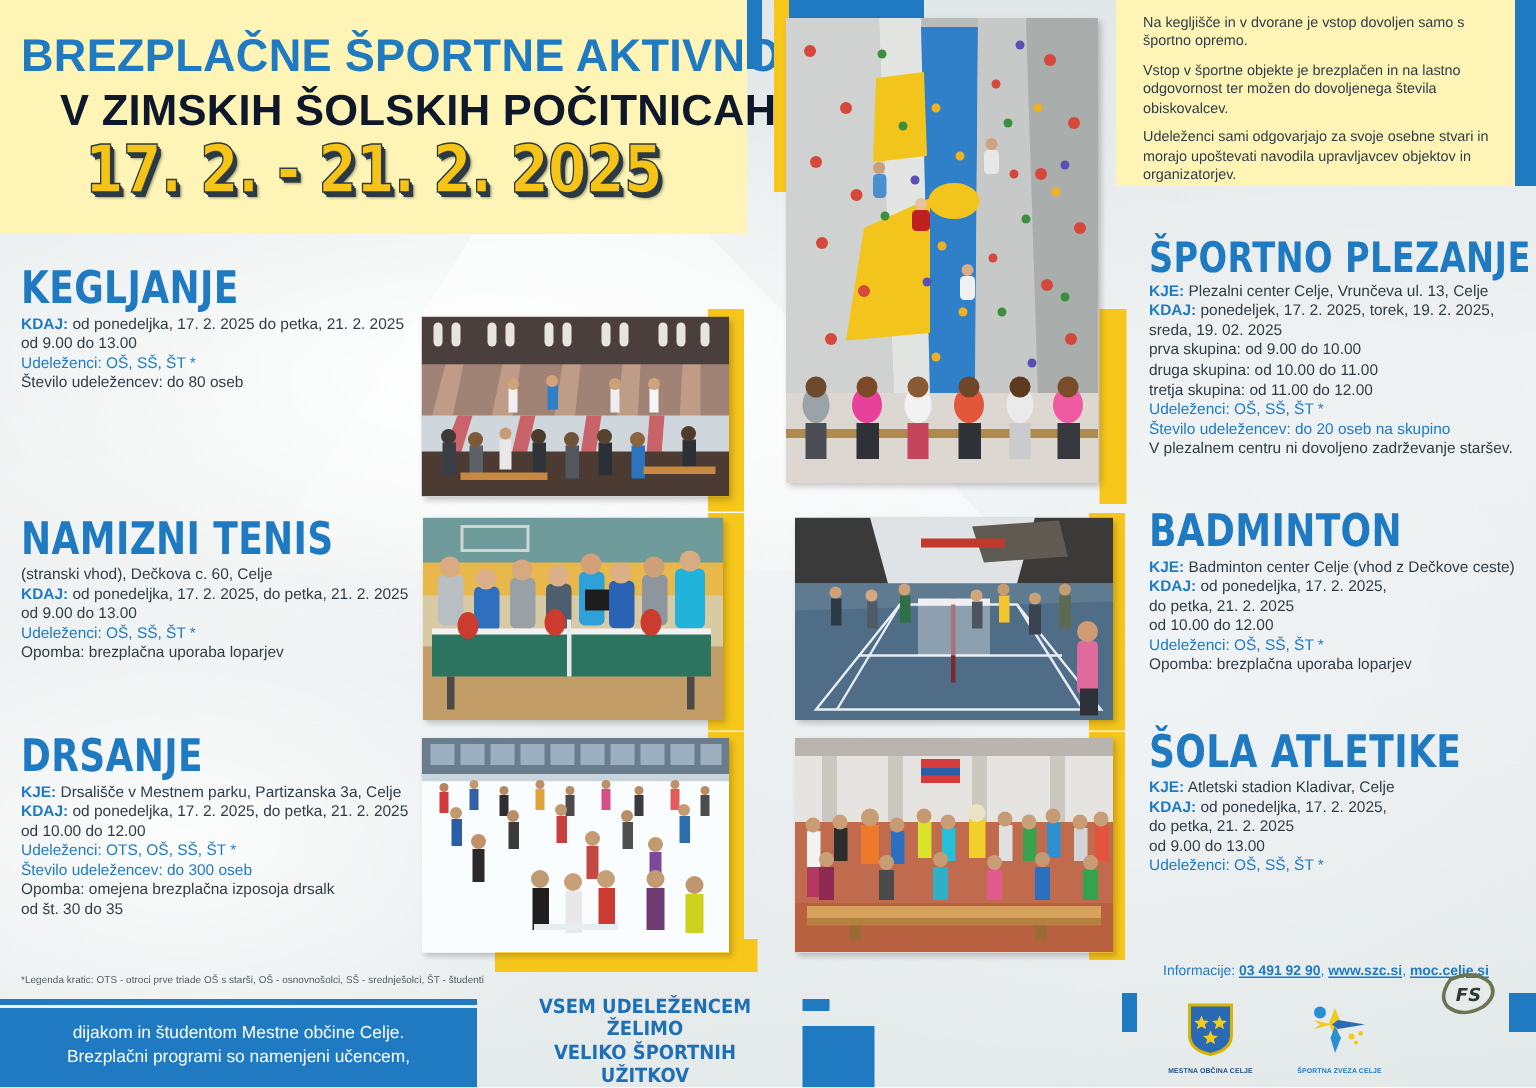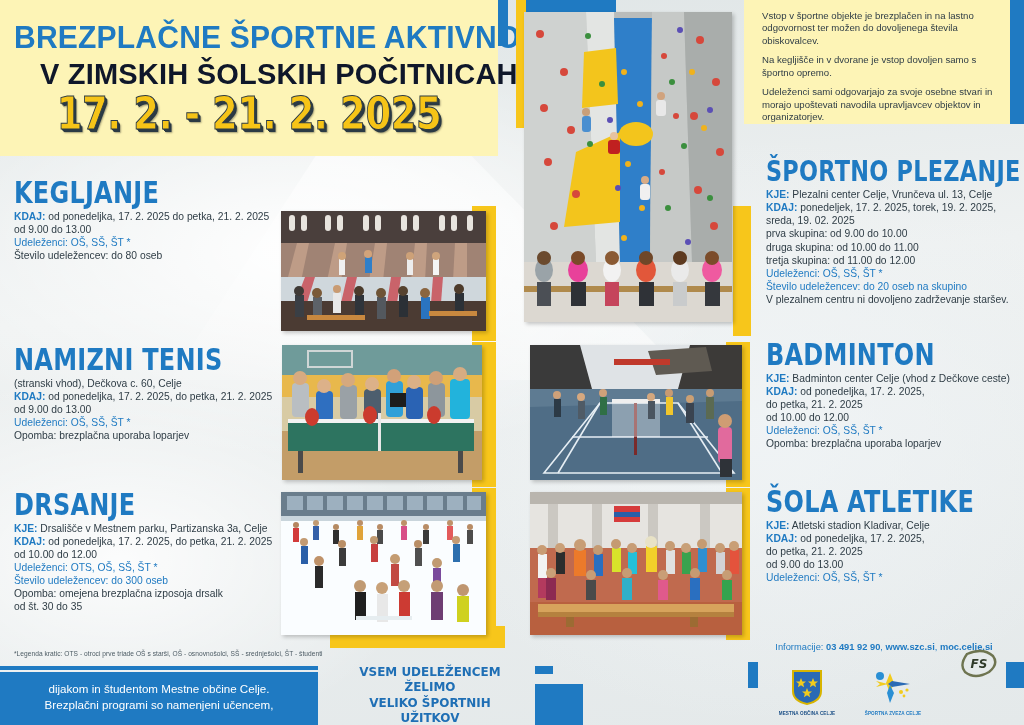--- a/index.html
+++ b/index.html
@@ -154,21 +154,21 @@
     font-family:"DejaVu Sans", sans-serif;
     transform:scaleX(.92);transform-origin:center top;
   }
   .wish-bar-1{position:absolute;left:535px;top:666px;width:18px;height:8px;background:#1f7ac2;}
   .wish-bar-2{position:absolute;left:535px;top:684px;width:48px;height:41px;background:#1f7ac2;}
 
   .contact{
     position:absolute;left:744px;top:642px;width:280px;text-align:center;
     font-size:9.3px;color:#1f7ac2;
   }
-  .contact b{font-weight:bold;}
+  .contact b{font-weight:bold;text-decoration:underline;}
   .logos{
     position:absolute;left:768px;top:662px;width:250px;height:60px;
     display:flex;align-items:center;justify-content:space-between;
   }
   .logo{width:78px;text-align:center;}
   .logo .cap{
     font-size:4.6px;color:#1b4f86;font-weight:bold;margin-top:2px;letter-spacing:.1px;
     white-space:nowrap;
   }
   .logo .cap.dark{color:#3a3a38;font-size:8.2px;font-weight:normal;
@@ -187,22 +187,22 @@
   <div class="header-band">
     <div class="title1">BREZPLAČNE ŠPORTNE AKTIVNOSTI</div>
     <div class="title2">V ZIMSKIH ŠOLSKIH POČITNICAH</div>
     <div class="dates">17. 2. - 21. 2. 2025</div>
   </div>
   <div class="hdr-blue-bar"></div>
   <div class="hdr-blue-block"></div>
 
   <div class="note-panel">
     <div class="inner">
+      <p>Na kegljišče in v dvorane je vstop dovoljen samo s športno opremo.</p>
       <p>Vstop v športne objekte je brezplačen in na lastno odgovornost ter možen do dovoljenega števila obiskovalcev.</p>
-      <p>Na kegljišče in v dvorane je vstop dovoljen samo s športno opremo.</p>
       <p>Udeleženci sami odgovarjajo za svoje osebne stvari in morajo upoštevati navodila upravljavcev objektov in organizatorjev.</p>
     </div>
   </div>
   <div class="note-blue-edge"></div>
 
   <div class="yellow-tab" id="yt7"></div>
   <div class="yellow-tab" id="yt8"></div>
   <div class="yellow-tab" id="yt1"></div>
   <div class="yellow-tab" id="yt2"></div>
   <div class="yellow-tab" id="yt3"></div>

